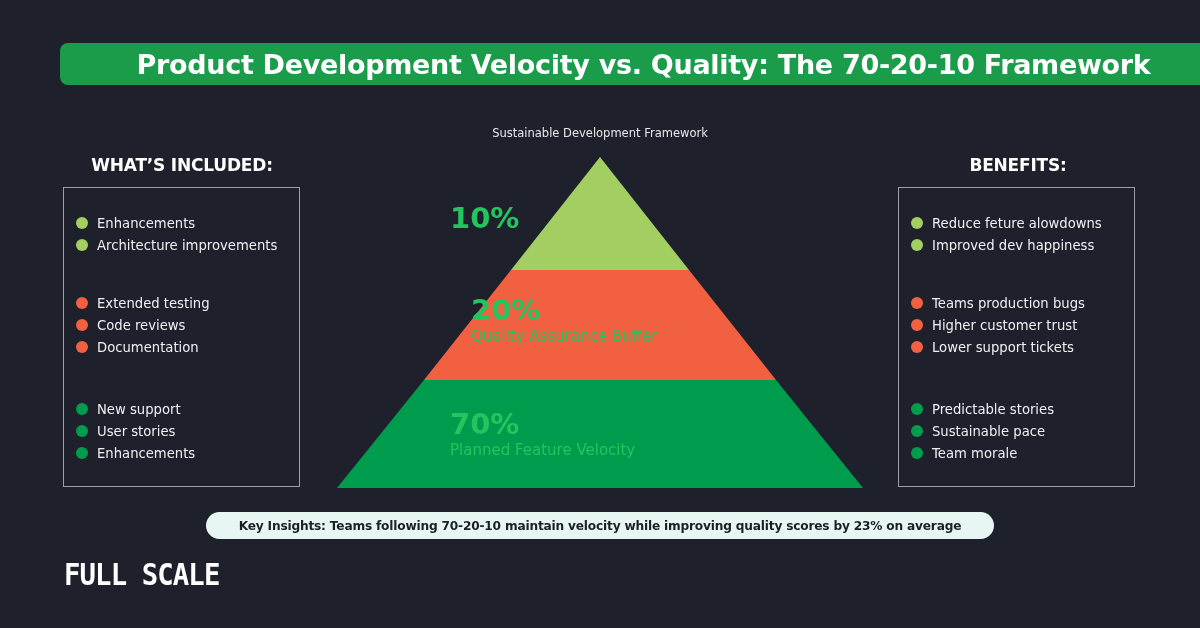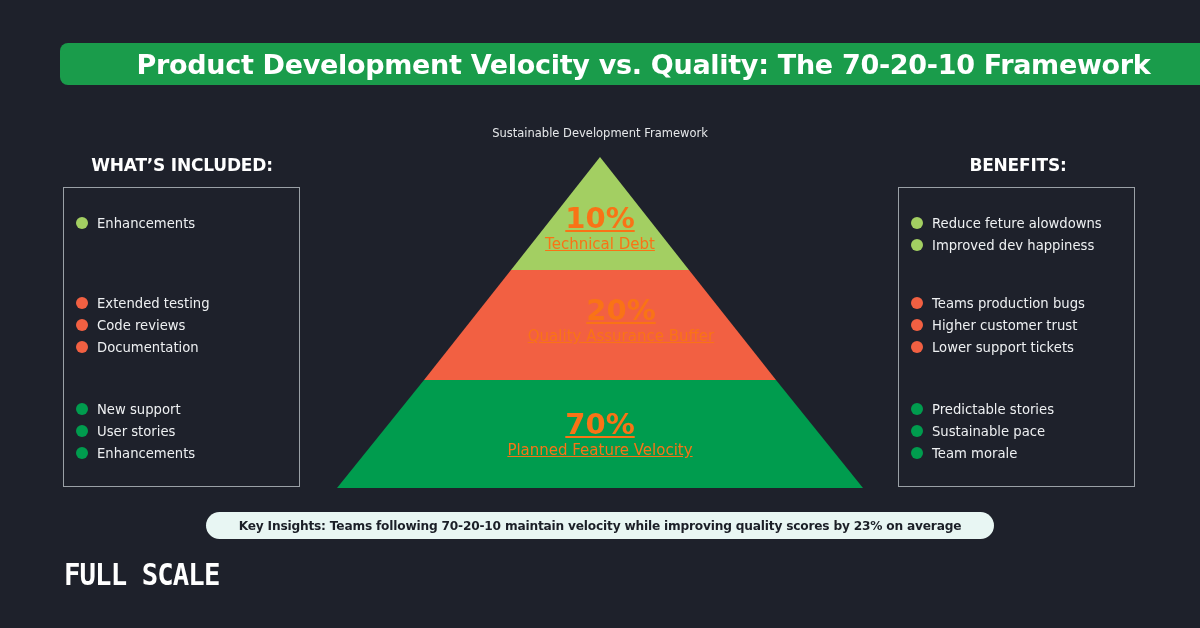--- a/index.html
+++ b/index.html
@@ -6,40 +6,44 @@
   body{width:1200px;height:628px;background:#1e212b;position:relative;overflow:hidden;font-family:"DejaVu Sans","Liberation Sans",sans-serif;color:#fff;}
   .title-bar{position:absolute;left:60px;top:43px;width:1167px;height:42px;background:#1a9c4b;border-radius:8px;display:flex;align-items:center;justify-content:center;}
   .title-bar span{font-size:27px;font-weight:bold;color:#fff;letter-spacing:-0.3px;white-space:nowrap;}
   .section-head{position:absolute;top:155px;font-size:17px;font-weight:bold;color:#fff;text-align:center;width:240px;letter-spacing:-0.2px;}
   .panel{position:absolute;top:187px;width:237px;height:300px;border:1.5px solid #9aa0a6;box-sizing:border-box;}
   .group{position:absolute;left:12px;}
   .item{display:flex;align-items:center;height:22px;font-size:13.2px;color:#eef0f2;white-space:nowrap;}
   .dot{width:12px;height:12px;border-radius:50%;margin-right:9px;flex:none;}
   .subtitle{position:absolute;top:126px;left:400px;width:400px;text-align:center;font-size:11.5px;color:#e6e8ea;}
   svg.pyr{position:absolute;left:0;top:0;}
-  .tier-label{position:absolute;width:300px;text-align:center;color:#f97316;text-decoration:underline;}
+  .tier-label{position:absolute;width:300px;text-align:left;color:#22c55e;}
   .tier-label .pct{font-size:29px;font-weight:bold;line-height:32px;}
   .tier-label .name{font-size:15px;line-height:20px;}
   .insight{position:absolute;left:206px;top:512px;width:788px;height:27px;background:#e8f6f3;border-radius:14px;display:flex;align-items:center;justify-content:center;}
   .insight span{font-size:12.2px;font-weight:bold;color:#1b1f27;white-space:nowrap;letter-spacing:-0.2px;}
   .logo{position:absolute;left:64px;top:556px;font-family:"DejaVu Sans Mono","Liberation Mono",monospace;font-size:31px;font-weight:bold;color:#fff;letter-spacing:-1px;transform:scaleX(0.88);transform-origin:left;}
 </style>
 </head>
 <body>
 
 <div class="title-bar">
   <span>Product Development Velocity vs. Quality: The 70-20-10 Framework</span>
 </div>
 
 <div class="section-head" style="left:62px;">WHAT’S INCLUDED:</div>
 <div class="panel" style="left:63px;">
   <div class="group" style="top:24px;">
     <div class="item">
         <span class="dot" style="background:#a3cf62"></span>
         <span>Enhancements</span>
+      </div>
+    <div class="item">
+        <span class="dot" style="background:#a3cf62"></span>
+        <span>Architecture improvements</span>
       </div>
   </div>
   <div class="group" style="top:104px;">
     <div class="item">
         <span class="dot" style="background:#f26042"></span>
         <span>Extended testing</span>
       </div>
     <div class="item">
         <span class="dot" style="background:#f26042"></span>
         <span>Code reviews</span>
@@ -108,21 +112,20 @@
 </div>
 
 <div class="subtitle">Sustainable Development Framework</div>
 <svg class="pyr" width="1200" height="628">
   <polygon points="600,157 689,270 511,270" fill="#a3cf62"></polygon>
   <polygon points="511,270 689,270 776,380 424,380" fill="#f26042"></polygon>
   <polygon points="424,380 776,380 863,488 337,488" fill="#009c4e"></polygon>
 </svg>
 <div class="tier-label" style="left:450px;top:202px;">
   <div class="pct">10%</div>
-  <div class="name">Technical Debt</div>
 </div>
 <div class="tier-label" style="left:471px;top:294px;">
   <div class="pct">20%</div>
   <div class="name">Quality Assurance Buffer</div>
 </div>
 <div class="tier-label" style="left:450px;top:408px;">
   <div class="pct">70%</div>
   <div class="name">Planned Feature Velocity</div>
 </div>
 

